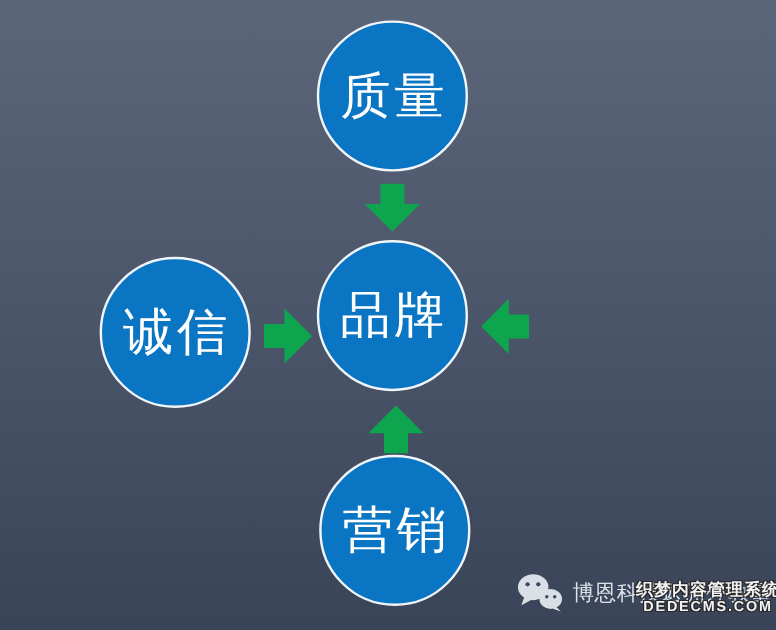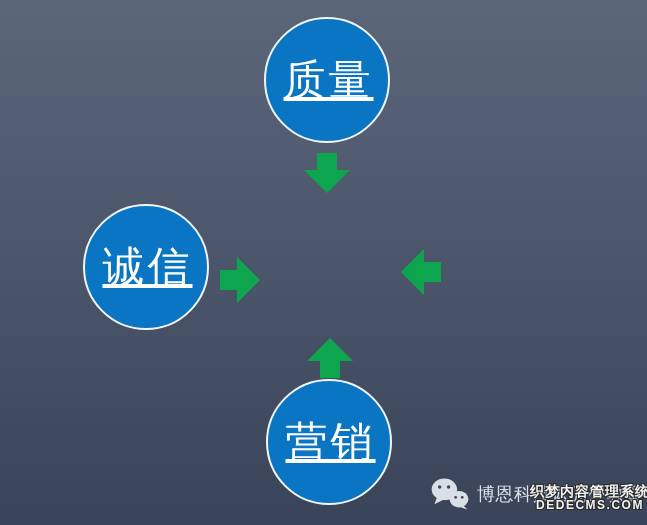--- a/index.html
+++ b/index.html
@@ -23,24 +23,23 @@
     box-sizing: border-box;
     display: flex;
     align-items: center;
     justify-content: center;
     color: var(--node-text, #ffffff);
     font-size: 42px;
     font-weight: 300;
     letter-spacing: 3px;
     text-indent: 3px;
     user-select: none;
-    text-decoration: underline;
   }
   .node-top    { left: 264px; top: 17px; }
-  .node-left   { left: 83px;  top: 204px; text-align: right; }
+  .node-left   { left: 83px;  top: 214px; text-align: right; }
   .node-center { left: 264px; top: 200px; }
   .node-right  { left: 442px; top: 200px; }
   .node-bottom { left: 266px; top: 379px; }
 
   .arrow {
     position: absolute;
     width: 46px; height: 40px;
   }
   .arrow svg { display: block; width: 100%; height: 100%; }
   .arrow path { fill: var(--arrow-green, #0da64f); }
@@ -93,20 +92,23 @@
 <div class="stage">
 
   <div class="node node-top">
     <span>质量</span>
   </div>
 
   <div class="node node-left">
     <span>诚信</span>
   </div>
 
+  <div class="node node-center">
+    <span>品牌</span>
+  </div>
 
 
   <div class="node node-bottom">
     <span>营销</span>
   </div>
 
   <div class="arrow arrow-top">
     <svg viewBox="0 0 46 40" aria-hidden="true">
         <path d="M13,0 L33,0 L33,17 L46,17 L23,40 L0,17 L13,17 Z"></path>
       </svg>

